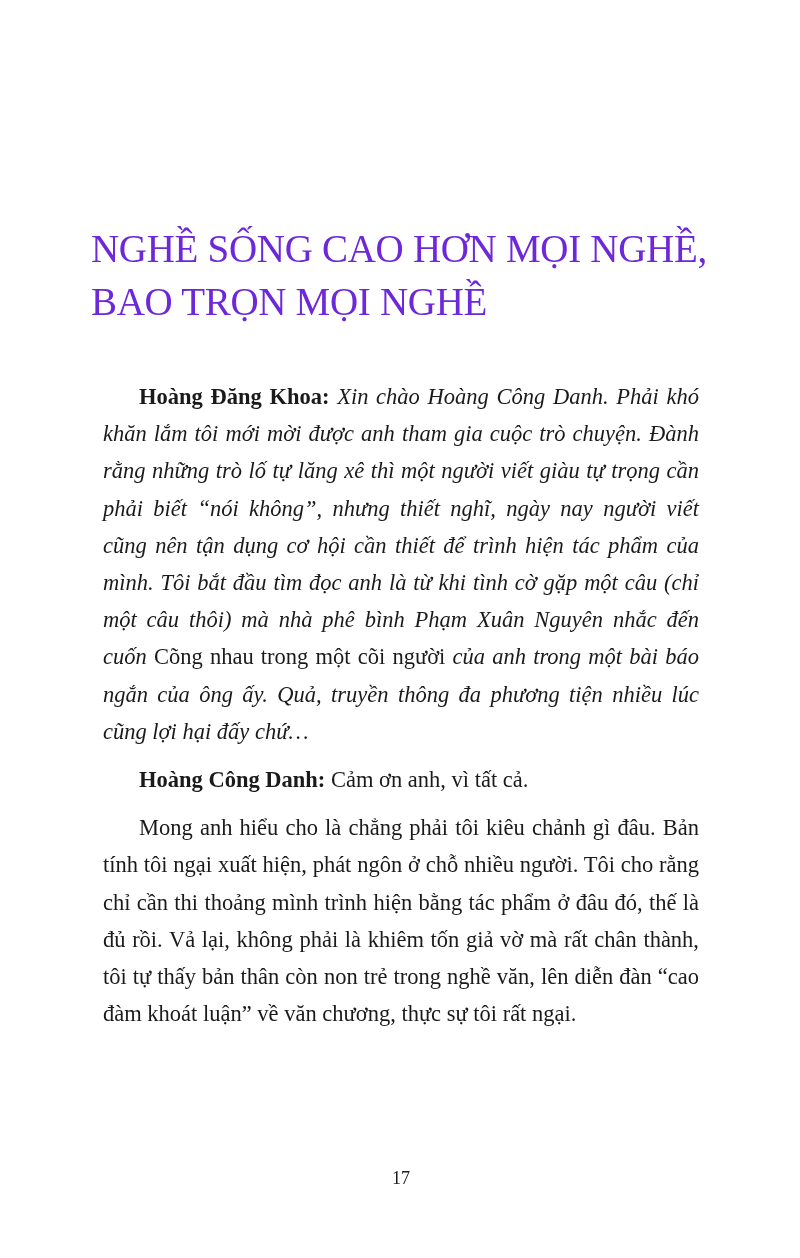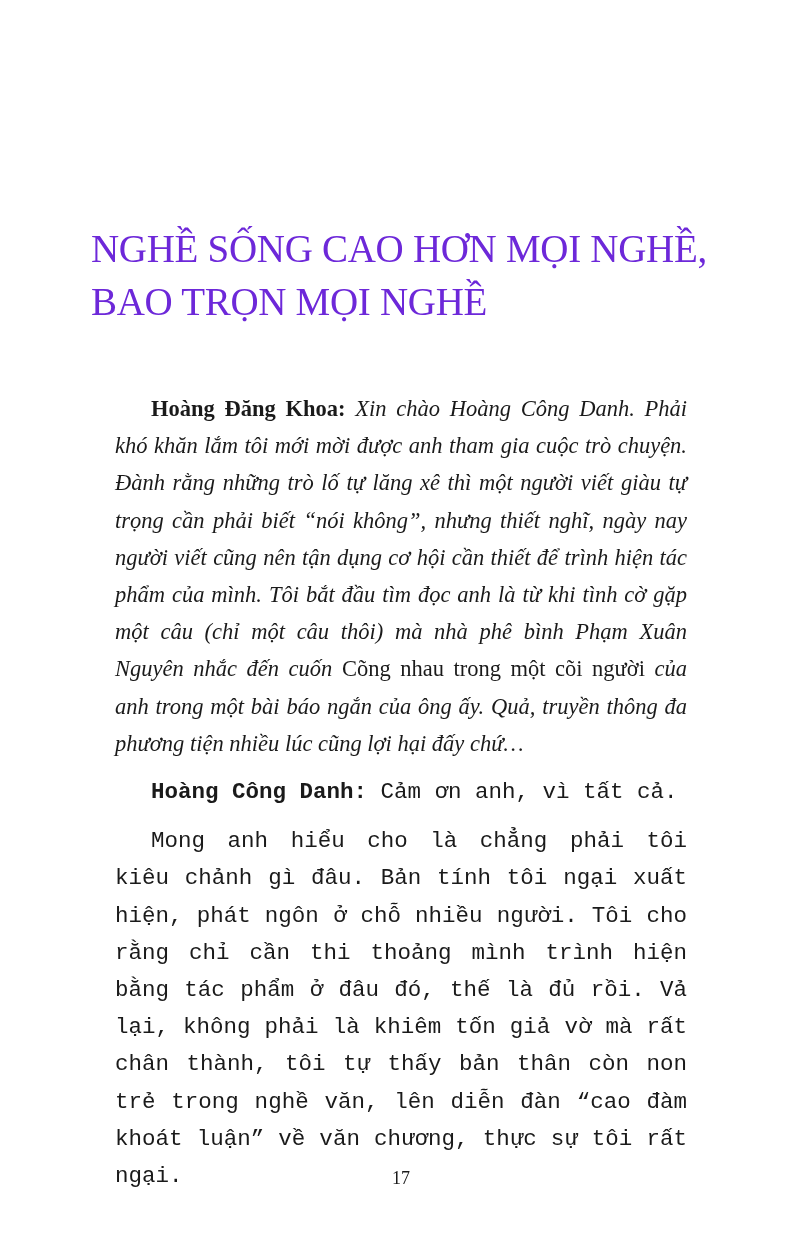--- a/index.html
+++ b/index.html
@@ -38,25 +38,25 @@
   .title span { display: block; }
   .body {
     position: absolute;
     top: 378px;
     left: 0;
     width: 596px;
     font-size: 22.5px;
     line-height: 37.2px;
   }
   .para {
-    margin: 12px;
+    margin: 0;
     text-align: justify;
     text-indent: 36px;
   }
-  .para.gap { margin-top: 11px; font-family: Liberation Mono, monospace; }
+  .para.gap { margin-top: 11px; }
   .speaker { font-weight: bold; }
   .it { font-style: italic; }
   .page-number {
     position: absolute;
     top: 1168px;
     left: 0;
     width: 596px;
     text-align: center;
     font-size: 18px;
   }

